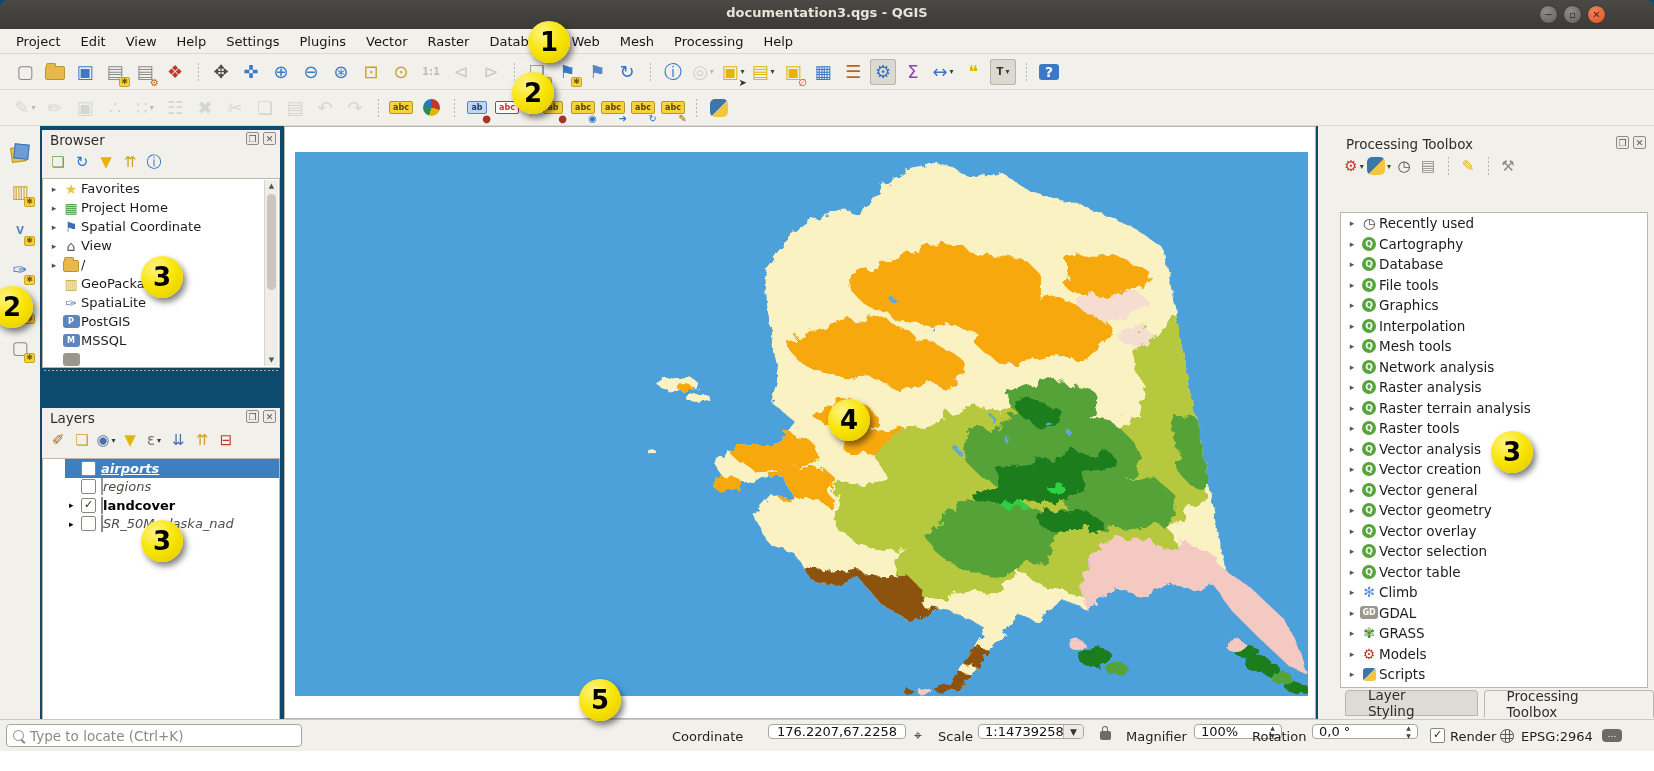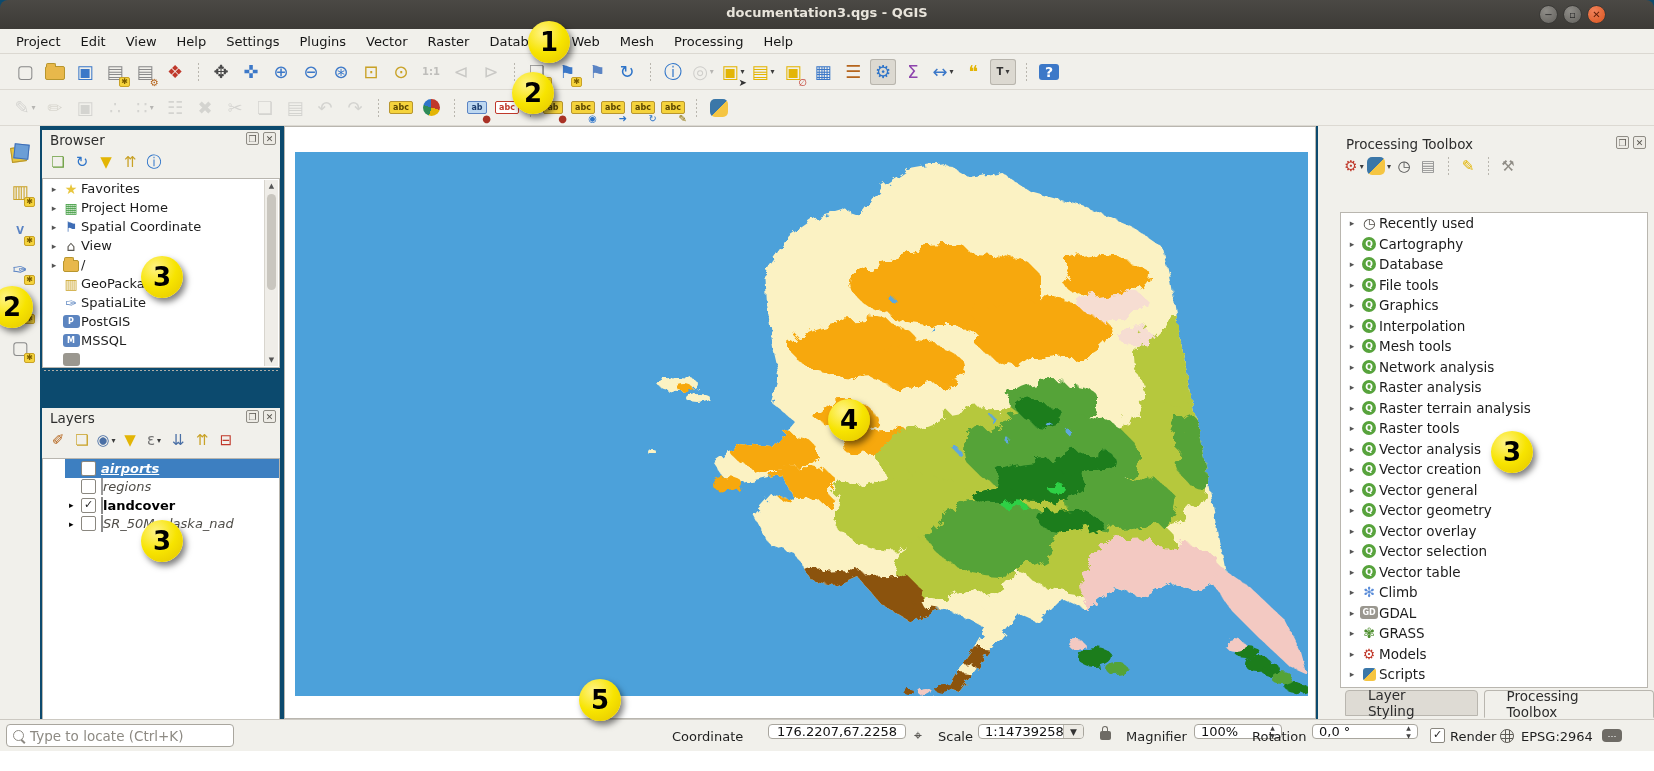--- a/index.html
+++ b/index.html
@@ -849,21 +849,21 @@
         </div>
     </div>
   </div>
 
   <div class="tabsrow" id="tabs">
       <div class="tab">Layer Styling</div>
       <div class="tab active">Processing Toolbox</div>
     </div>
 
   <div class="statusbar">
-    <div class="searchbox" style="left:6px;top:4px;width:228px;height:23px;">
+    <div class="searchbox" style="left:6px;top:4px;width:296px;height:23px;">
       <span class="magicon"></span>
       <span>Type to locate (Ctrl+K)</span>
     </div>
     <span class="sb-label" style="left:672px">Coordinate</span>
     <div class="sb-input" style="left:768px;width:138px;">176.2207,67.2258</div>
     <span class="track-icon" style="left:914px;top:7px;">⌖</span>
     <span class="sb-label" style="left:938px">Scale</span>
     <div class="sb-input" style="left:978px;width:106px;justify-content:flex-start;padding-left:6px;">
       <span>1:14739258</span>
       <span class="ddcol">▼</span>

